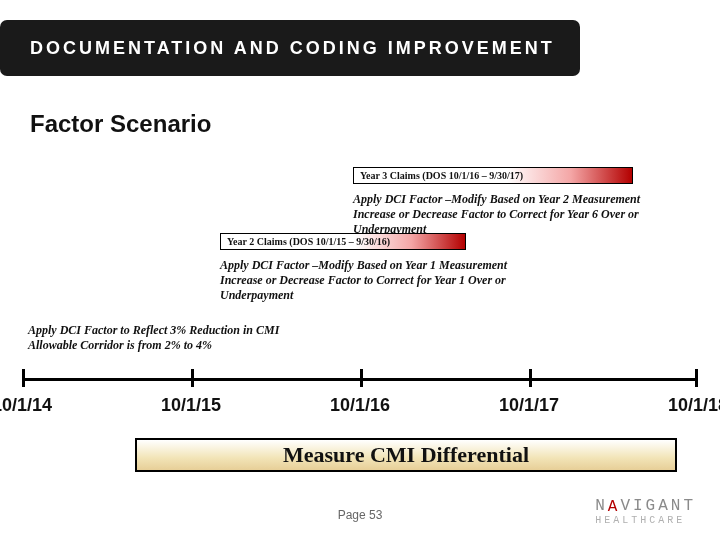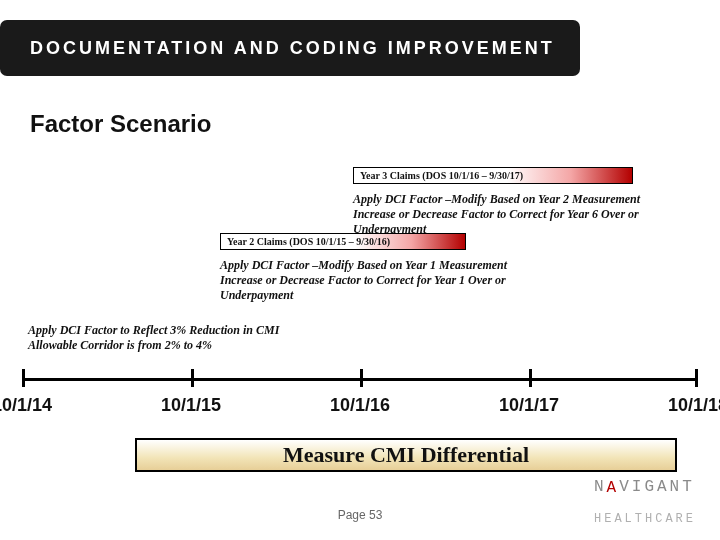--- a/index.html
+++ b/index.html
@@ -76,21 +76,21 @@
   }
 
   .logo {
     position: absolute; right: 24px; bottom: 14px; text-align: left;
     font-family: Liberation Mono, monospace;
   }
   .logo .brand {
     font-size: 16px; letter-spacing: 3px; color: #8a8a8a;
   }
   .logo .brand .accent { color: #b30000; display: inline-block; transform: translateY(1px); }
-  .logo .sub { font-size: 12px; letter-spacing: 3px; color: #b0b0b0; margin-top: 16px; }
+  .logo .sub { font-size: 10px; letter-spacing: 3px; color: #b0b0b0; margin-top: 0; }
 </style>
 </head>
 <body>
 <div class="slide">
 
 <div class="title-bar">
   <div class="title">DOCUMENTATION AND CODING IMPROVEMENT</div>
 </div>
 
 <div class="subtitle">Factor Scenario</div>

